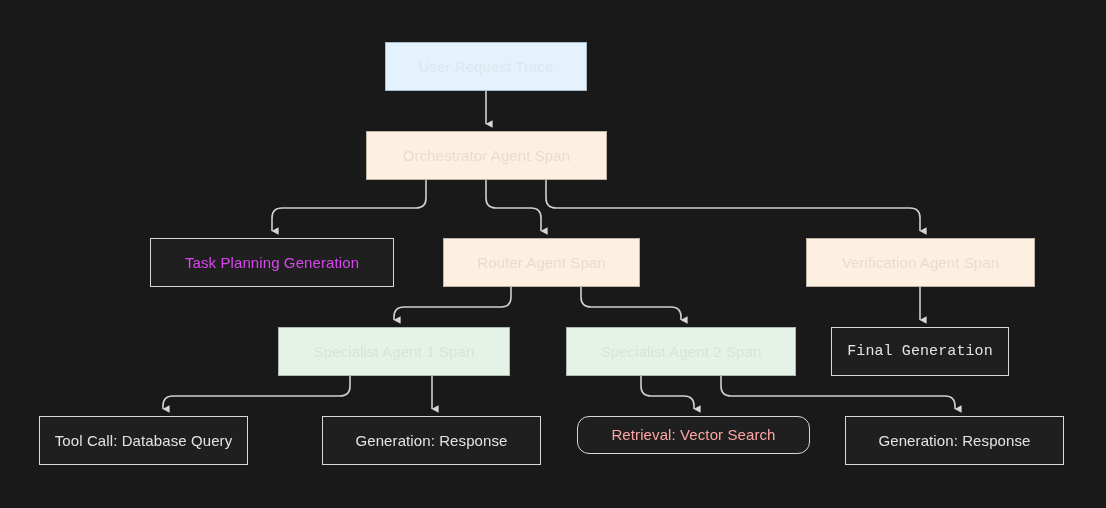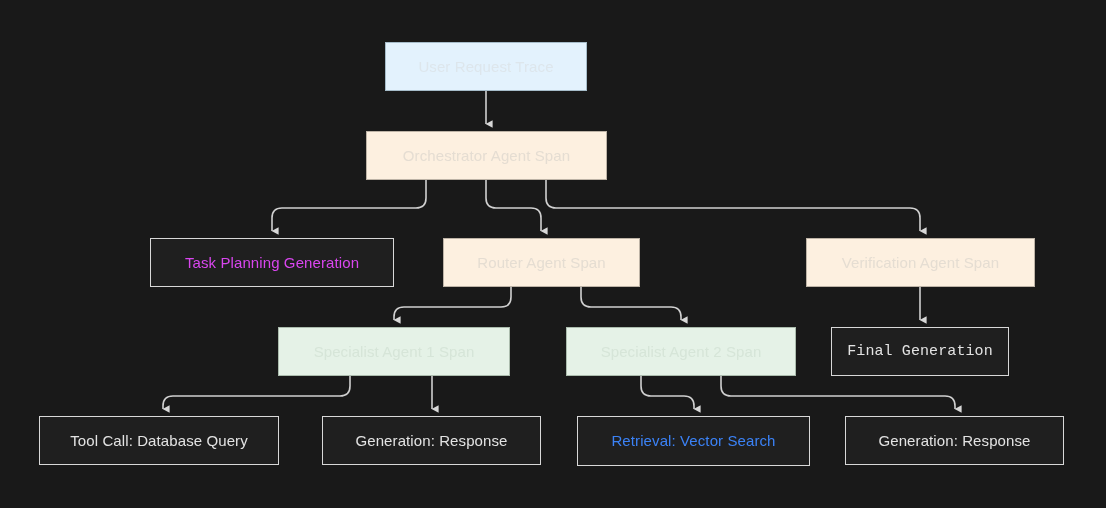--- a/index.html
+++ b/index.html
@@ -95,27 +95,27 @@
       </div>
       <div class="node style-mint" style="left: 278px; top: 327px; width: 232px; height: 49px; background: rgb(229, 242, 231); border-color: rgb(171, 188, 173); color: rgb(214, 229, 216);">
         <span class="node-label">Specialist Agent 1 Span</span>
       </div>
       <div class="node style-mint" style="left: 566px; top: 327px; width: 230px; height: 49px; background: rgb(229, 242, 231); border-color: rgb(171, 188, 173); color: rgb(214, 229, 216);">
         <span class="node-label">Specialist Agent 2 Span</span>
       </div>
       <div class="node style-dark" style="left: 831px; top: 327px; width: 178px; height: 49px; background: rgb(31, 31, 31); border-color: rgb(216, 216, 216); color: rgb(227, 227, 227); font-family: Liberation Mono, monospace;">
         <span class="node-label">Final Generation</span>
       </div>
-      <div class="node style-dark" style="left: 39px; top: 416px; width: 240px; height: 49px; background: rgb(31, 31, 31); border-color: rgb(216, 216, 216); color: rgb(227, 227, 227);">
+      <div class="node style-dark" style="left: 39px; top: 416px; width: 209px; height: 49px; background: rgb(31, 31, 31); border-color: rgb(216, 216, 216); color: rgb(227, 227, 227);">
         <span class="node-label">Tool Call: Database Query</span>
       </div>
       <div class="node style-dark" style="left: 322px; top: 416px; width: 219px; height: 49px; background: rgb(31, 31, 31); border-color: rgb(216, 216, 216); color: rgb(227, 227, 227);">
         <span class="node-label">Generation: Response</span>
       </div>
-      <div class="node style-dark" style="left: 577px; top: 416px; width: 233px; height: 50px; background: rgb(31, 31, 31); border-color: rgb(216, 216, 216); color: #3b82f6;">
+      <div class="node style-dark" style="left: 577px; top: 416px; width: 233px; height: 38px; background: rgb(31, 31, 31); border-color: rgb(216, 216, 216); color: #fca5a5; border-radius: 12px;">
         <span class="node-label">Retrieval: Vector Search</span>
       </div>
       <div class="node style-dark" style="left: 845px; top: 416px; width: 219px; height: 49px; background: rgb(31, 31, 31); border-color: rgb(216, 216, 216); color: rgb(227, 227, 227);">
         <span class="node-label">Generation: Response</span>
       </div>
     </div>
 
 </div>
 
 </body></html>

